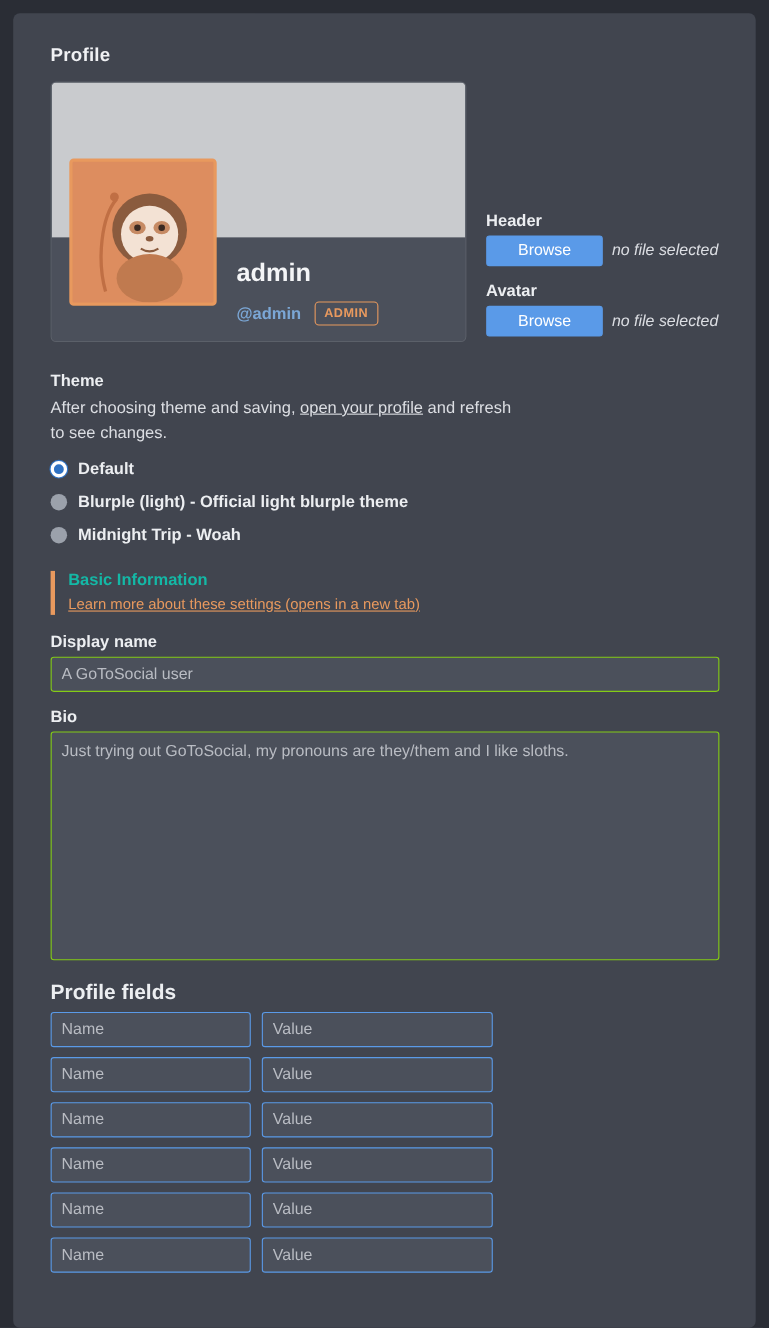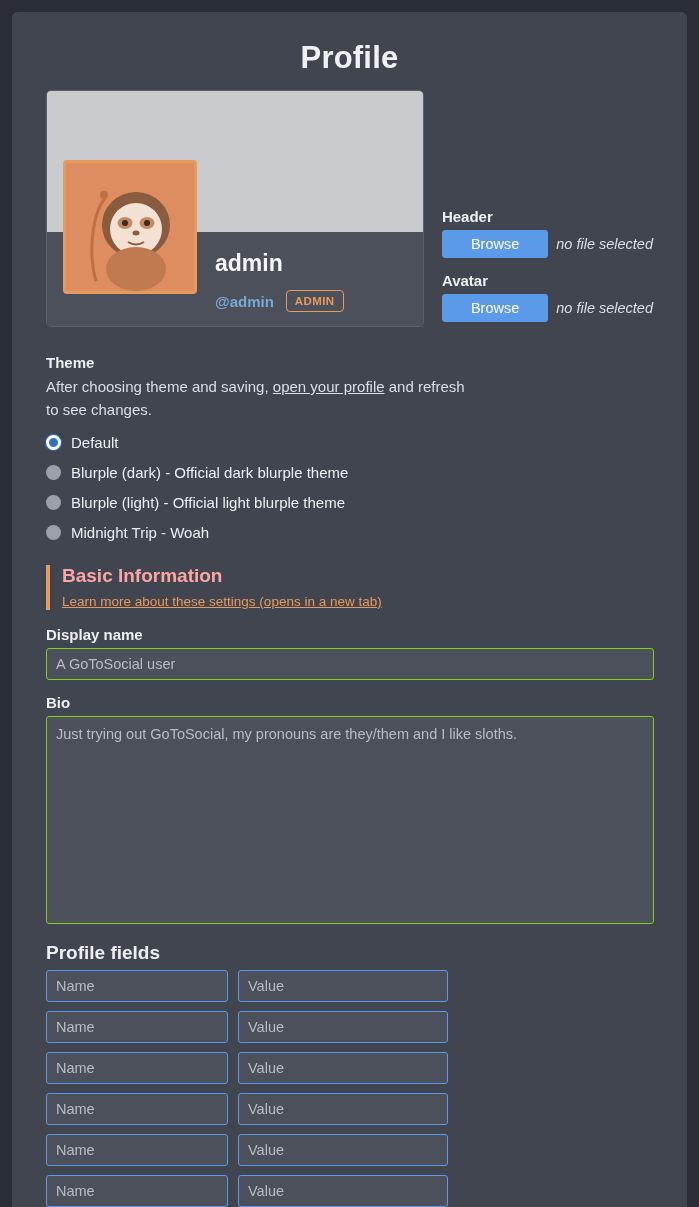--- a/index.html
+++ b/index.html
@@ -22,26 +22,25 @@
     min-height: 1195px;
     background: #41454f;
     border-radius: 6px;
     padding: 0;
     box-sizing: border-box;
   }
   .inner {
     padding: 28px 34px 0 34px;
   }
   h1.page-title {
-    font-size: 31px;
+    font-size: 17px;
     font-weight: bold;
     margin: 0 0 14px 0;
     color: #f0f1f4;
     letter-spacing: 0.2px;
-    text-align: center;
   }
 
   
   .profile-row {
     display: flex;
     align-items: flex-start;
   }
   .profile-card {
     width: 426px;
     border: 1px solid #5b6069;
@@ -174,35 +173,35 @@
     flex: none;
     box-sizing: border-box;
   }
   .radio.checked {
     background: #2f72c4;
     border: 3px solid #ffffff;
     box-shadow: 0 0 0 1px #2f72c4;
   }
   .radio-label {
     font-size: 15px;
-    font-weight: normal;
+    font-weight: bold;
     color: #eceef1;
   }
 
   
   .basic-block {
     border-left: 4px solid #e8995e;
     padding-left: 12px;
     margin-top: 24px;
     margin-bottom: 16px;
   }
   .basic-title {
-    font-size: 19px;
-    font-weight: bold;
-    color: #fca5a5;
+    font-size: 15px;
+    font-weight: bold;
+    color: #14b8a6;
     margin-bottom: 5px;
   }
   .basic-link {
     font-size: 13.5px;
     color: #e8995e;
     text-decoration: underline;
   }
 
   .field-label {
     font-size: 15px;
@@ -319,24 +318,20 @@
 
     <div class="section-label">Theme</div>
     <div class="theme-desc"><span>After choosing theme and saving, </span><a href="#" class="link">open your profile</a><span> and refresh to see changes.</span></div>
 
     <div class="radio-row">
       <span class="radio checked"></span>
       <span class="radio-label">Default</span>
     </div>
     <div class="radio-row">
       <span class="radio"></span>
-      <span class="radio-label">Blurple (dark) - Official dark blurple theme</span>
-    </div>
-    <div class="radio-row">
-      <span class="radio"></span>
       <span class="radio-label">Blurple (light) - Official light blurple theme</span>
     </div>
     <div class="radio-row">
       <span class="radio"></span>
       <span class="radio-label">Midnight Trip - Woah</span>
     </div>
 
     <div class="basic-block">
       <div class="basic-title">Basic Information</div>
       <a href="#" class="basic-link">Learn more about these settings (opens in a new tab)</a>

